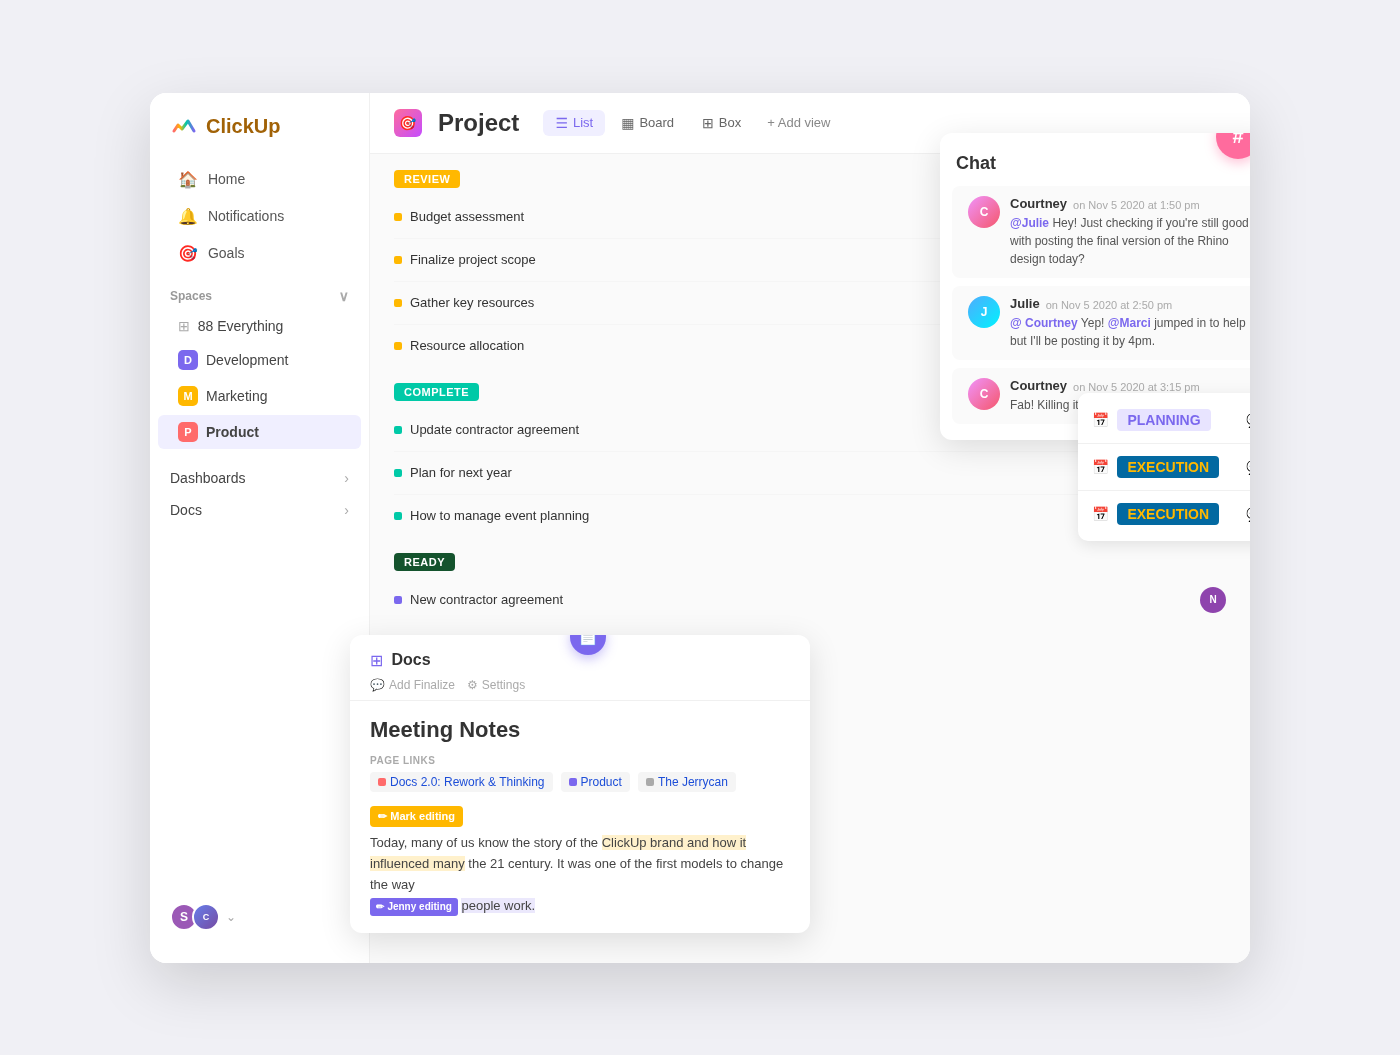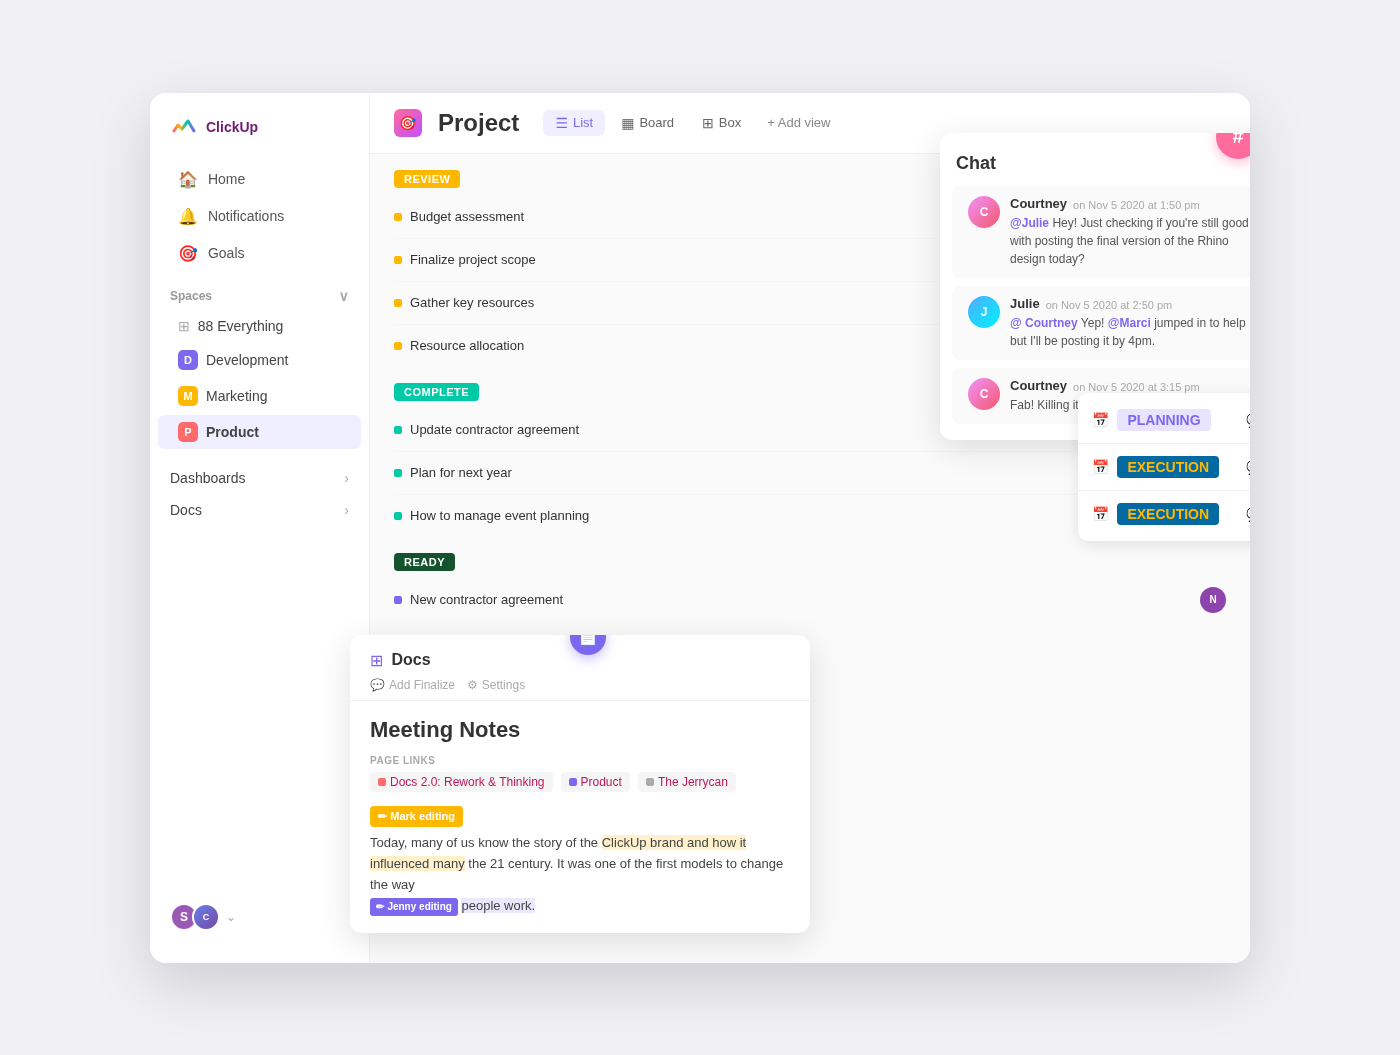--- a/index.html
+++ b/index.html
@@ -40,23 +40,23 @@
       padding: 0 20px 20px;
       display: flex;
       align-items: center;
       gap: 8px;
     }
     .logo-icon {
       width: 28px;
       height: 28px;
     }
     .logo-text {
-      font-size: 14px;
+      font-size: 20px;
       font-weight: 700;
-      color: #701a75;
+      color: #a16207;
     }
 
     .nav-item {
       display: flex;
       align-items: center;
       gap: 10px;
       padding: 8px 20px;
       cursor: pointer;
       border-radius: 6px;
       margin: 1px 8px;
@@ -453,21 +453,21 @@
       flex-wrap: wrap;
     }
     .page-link {
       display: flex;
       align-items: center;
       gap: 4px;
       font-size: 12px;
       padding: 3px 8px;
       border-radius: 4px;
       background: #f5f5f5;
-      color: #be185d;
+      color: #1d4ed8;
     }
     .page-link.red .link-dot { width: 8px; height: 8px; border-radius: 2px; background: #FF6B6B; }
     .page-link.blue .link-dot { width: 8px; height: 8px; border-radius: 2px; background: #7B68EE; }
     .page-link.gray .link-dot { width: 8px; height: 8px; border-radius: 2px; background: #aaa; }
 
     .docs-body-text {
       font-size: 13px;
       color: #444;
       line-height: 1.6;
     }

